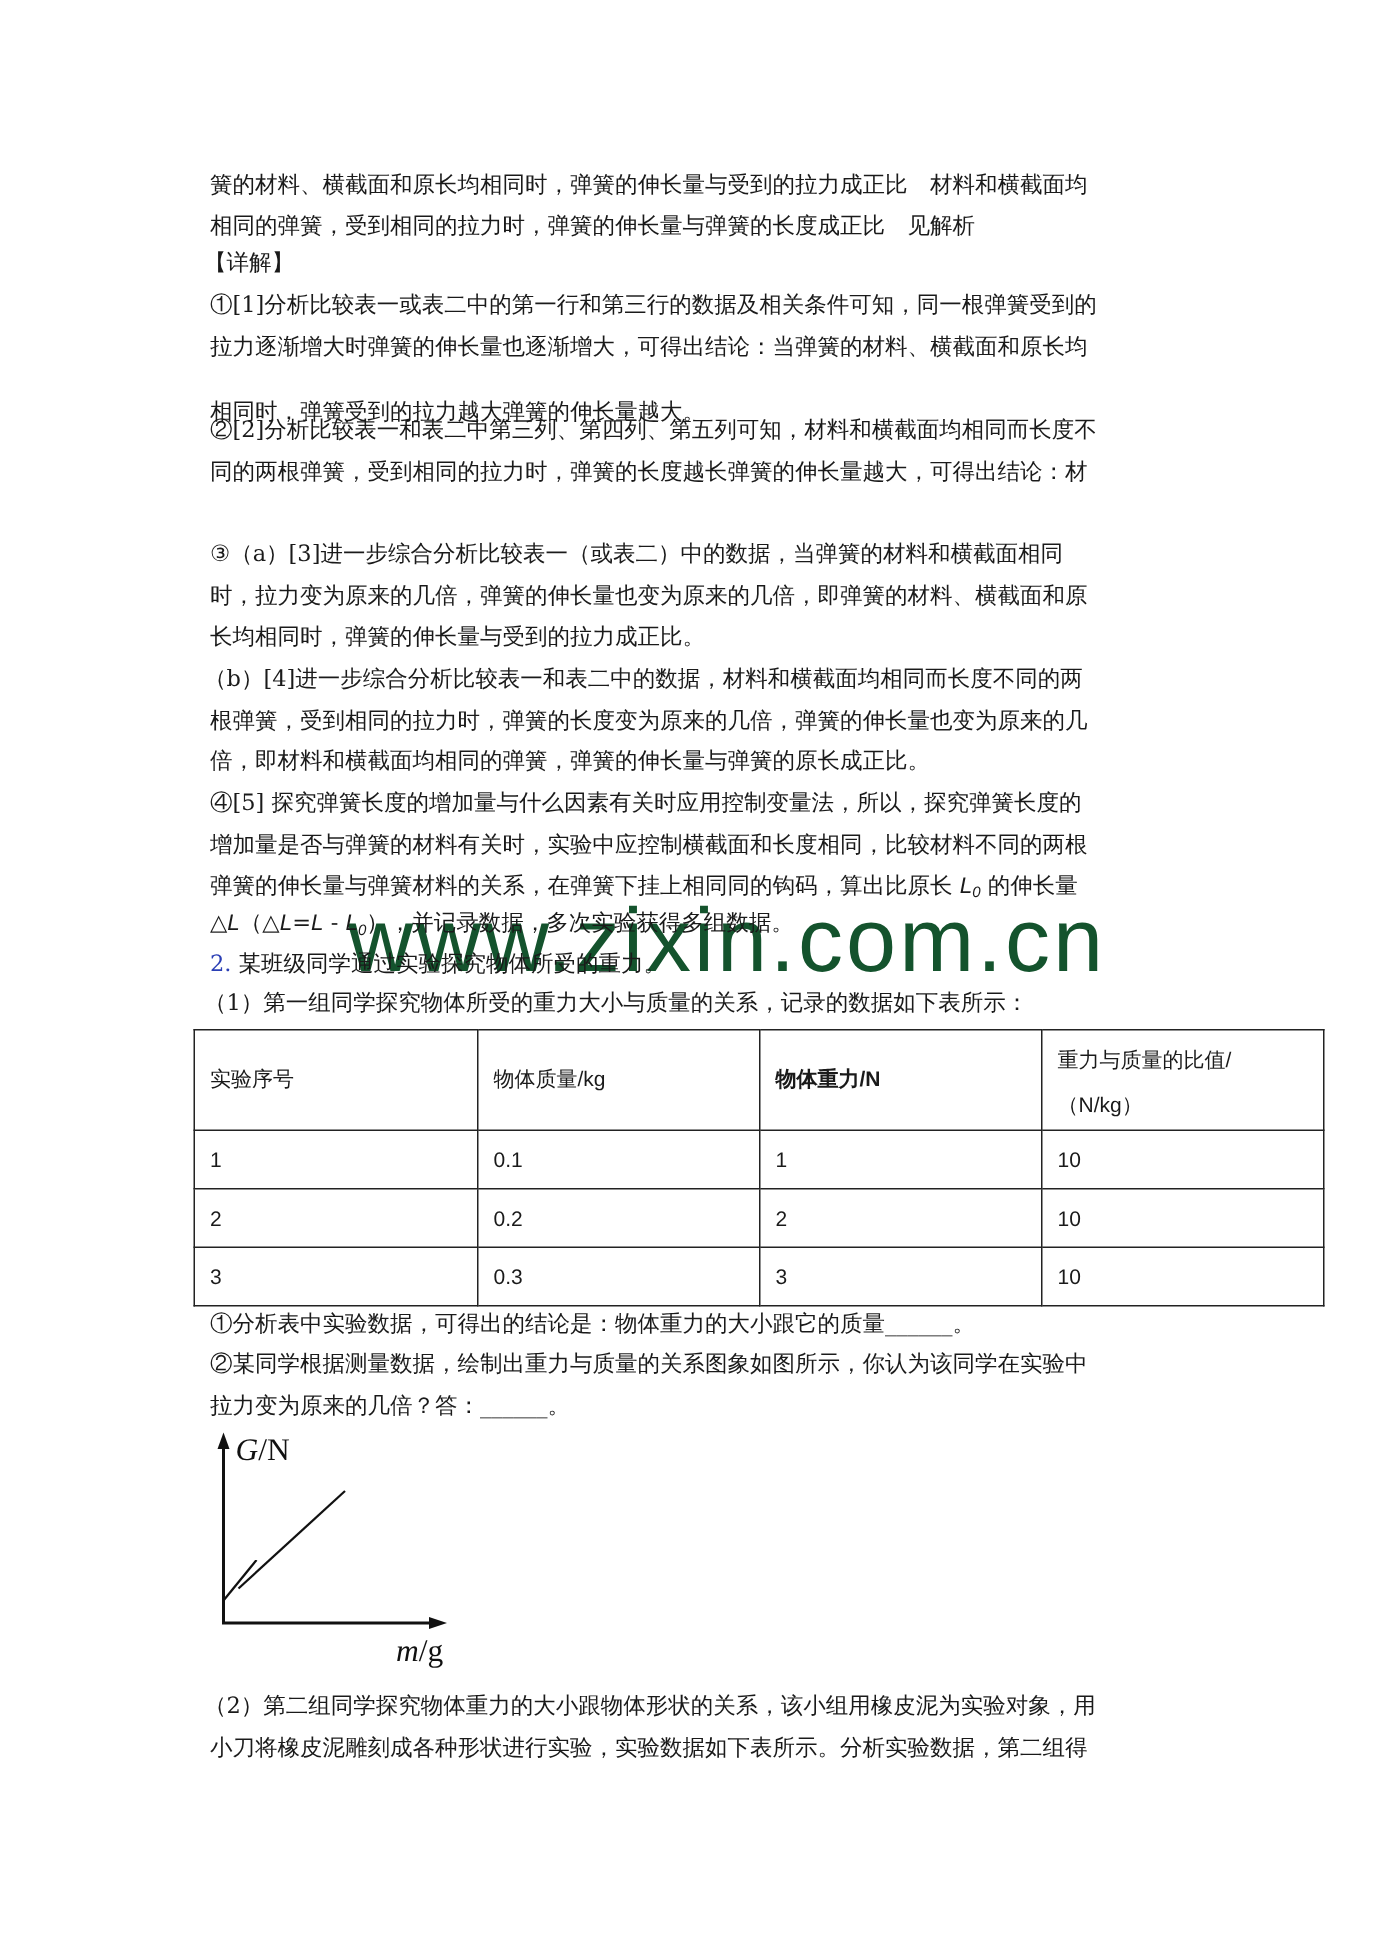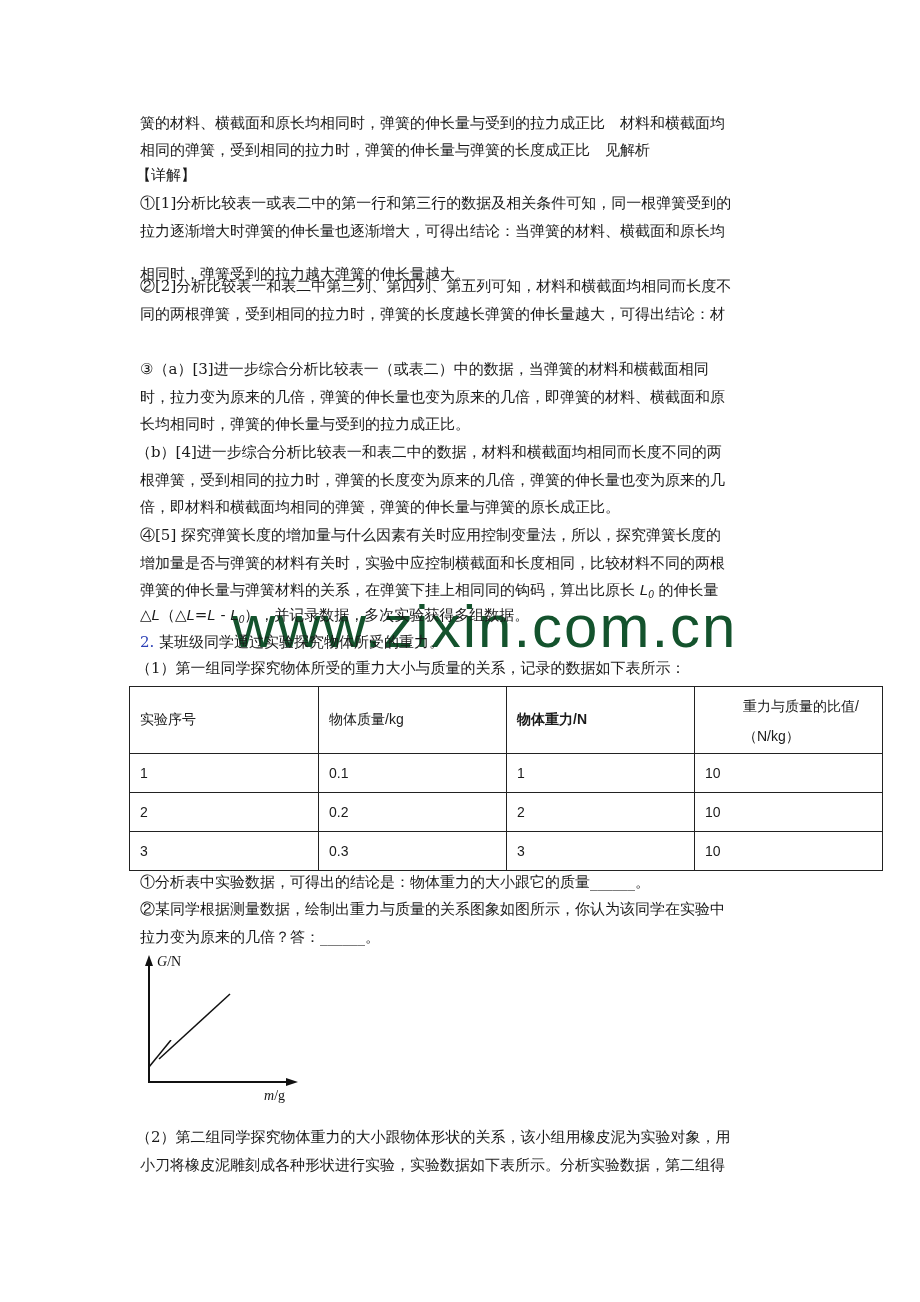--- a/index.html
+++ b/index.html
@@ -30,23 +30,23 @@
       font-family: "Liberation Sans", "DejaVu Sans", sans-serif;
       font-size: 14px; color: #1a1a1a;
     }
     table.data td {
       border: 1px solid #222;
       padding: 0 0 0 10px; vertical-align: middle;
     }
     table.data tr.head td { height: 66px; }
     table.data tr.row td { height: 38px; }
     .col1 { width: 178px; } .col2 { width: 177px; } .col3 { width: 177px; font-weight: bold; } .col4 { width: 177px; }
-    .head-wrap { line-height: 28px; display: block; padding-top: 2px; margin-left: 38px; }
+    .head-wrap { line-height: 28px; display: block; padding-top: 2px; }
     .graph { position: absolute; left: 130px; top: 950px; width: 200px; height: 110px; z-index: 1; }
-    .g-label { position: absolute; font-family: "Liberation Serif", "DejaVu Serif", serif; font-size: 14px; color: #111; }
+    .g-label { position: absolute; font-family: "Liberation Serif", "DejaVu Serif", serif; font-size: 21px; color: #111; }
   </style>
 </head>
 <body>
 
 <div class="page">
 
   <div class="watermark">www.zixin.com.cn</div>
 
   <div class="line" style="top:113px">簧的材料、横截面和原长均相同时，弹簧的伸长量与受到的拉力成正比　材料和横截面均</div>
   <div class="line" style="top:140px">相同的弹簧，受到相同的拉力时，弹簧的伸长量与弹簧的长度成正比　见解析</div>

